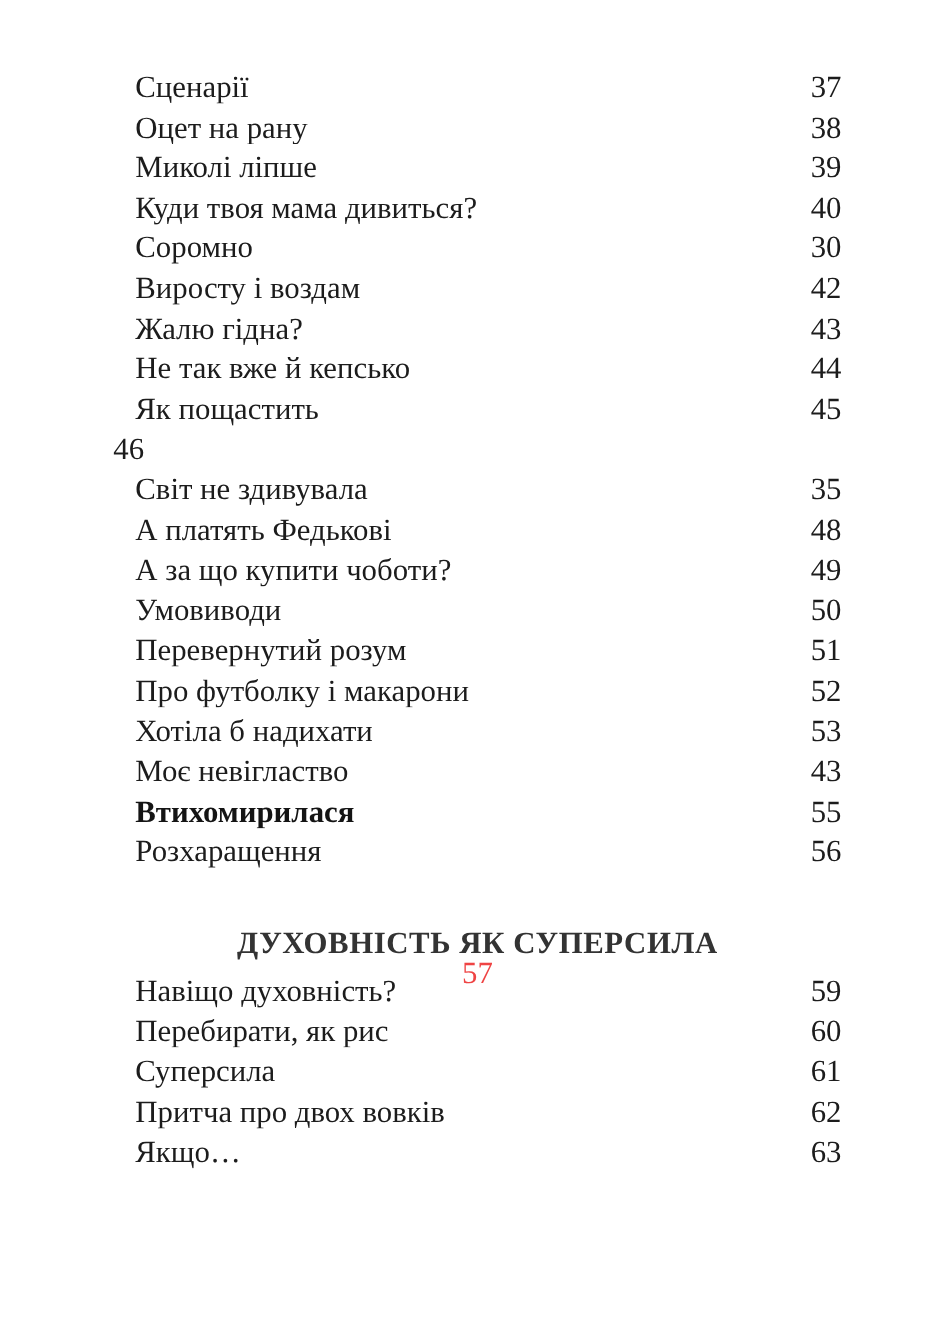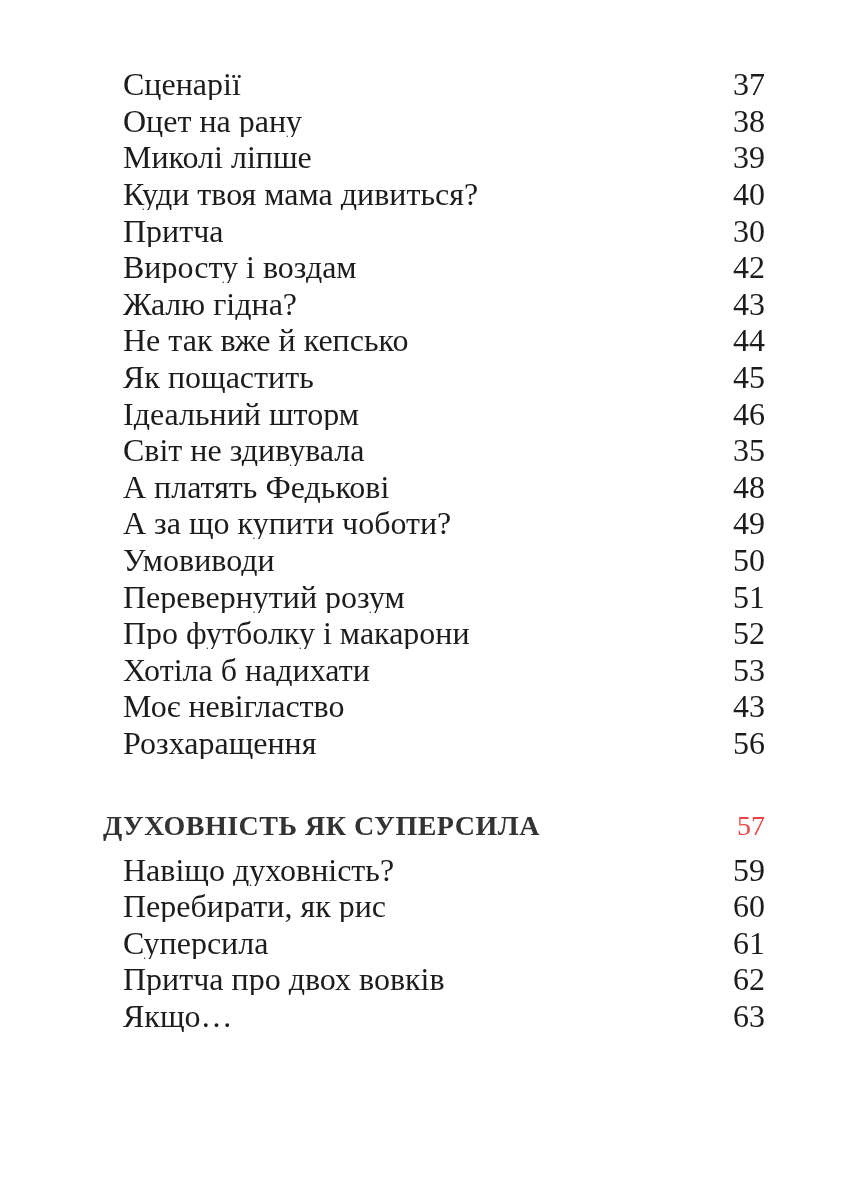--- a/index.html
+++ b/index.html
@@ -17,23 +17,23 @@
     color: #1c1c1c;
   }
   .toc {
     position: absolute;
     left: 103px;
     top: 66px;
     width: 662px;
   }
   .row {
     display: flex;
-    align-items: center;
+    align-items: flex-start;
     height: 36.6px;
-    font-size: 32px;
+    font-size: 28px;
     line-height: 1;
   }
   .row .title {
     flex: 1;
     padding-left: 20px;
     white-space: nowrap;
     overflow: hidden;
   }
   .row .num {
     text-align: right;
@@ -45,20 +45,21 @@
     color: #141414;
   }
   .section-header {
     display: flex;
     align-items: center;
     height: 38px;
     margin-top: 46px;
     margin-bottom: 6px;
     font-size: 28px;
     line-height: 1;
+    flex-direction: column;
   }
   .section-header .title {
     flex: 1;
     font-weight: bold;
     letter-spacing: 0.5px;
     color: #333333;
     white-space: nowrap;
   }
   .section-header .num {
     font-weight: normal;
@@ -82,41 +83,40 @@
       </div>
       <div class="row">
         <span class="title">Миколі ліпше</span>
         <span class="num">39</span>
       </div>
       <div class="row">
         <span class="title">Куди твоя мама дивиться?</span>
         <span class="num">40</span>
       </div>
       <div class="row">
-        <span class="title">Притча</span>
+        <span class="title">Соромно</span>
         <span class="num">30</span>
       </div>
       <div class="row">
         <span class="title">Виросту і воздам</span>
         <span class="num">42</span>
       </div>
       <div class="row">
         <span class="title">Жалю гідна?</span>
         <span class="num">43</span>
       </div>
       <div class="row">
         <span class="title">Не так вже й кепсько</span>
         <span class="num">44</span>
       </div>
       <div class="row">
         <span class="title">Як пощастить</span>
         <span class="num">45</span>
       </div>
       <div class="row">
-        <span class="title">Ідеальний шторм</span>
         <span class="num">46</span>
       </div>
       <div class="row">
         <span class="title">Світ не здивувала</span>
         <span class="num">35</span>
       </div>
       <div class="row">
         <span class="title">А платять Федькові</span>
         <span class="num">48</span>
       </div>
@@ -137,20 +137,24 @@
         <span class="num">52</span>
       </div>
       <div class="row">
         <span class="title">Хотіла б надихати</span>
         <span class="num">53</span>
       </div>
       <div class="row">
         <span class="title">Моє невігластво</span>
         <span class="num">43</span>
       </div>
+      <div class="row bold">
+        <span class="title">Втихомирилася</span>
+        <span class="num">55</span>
+      </div>
       <div class="row">
         <span class="title">Розхаращення</span>
         <span class="num">56</span>
       </div>
       <div class="section-header">
         <span class="title">ДУХОВНІСТЬ ЯК СУПЕРСИЛА</span>
         <span class="num">57</span>
       </div>
       <div class="row">
         <span class="title">Навіщо духовність?</span>

